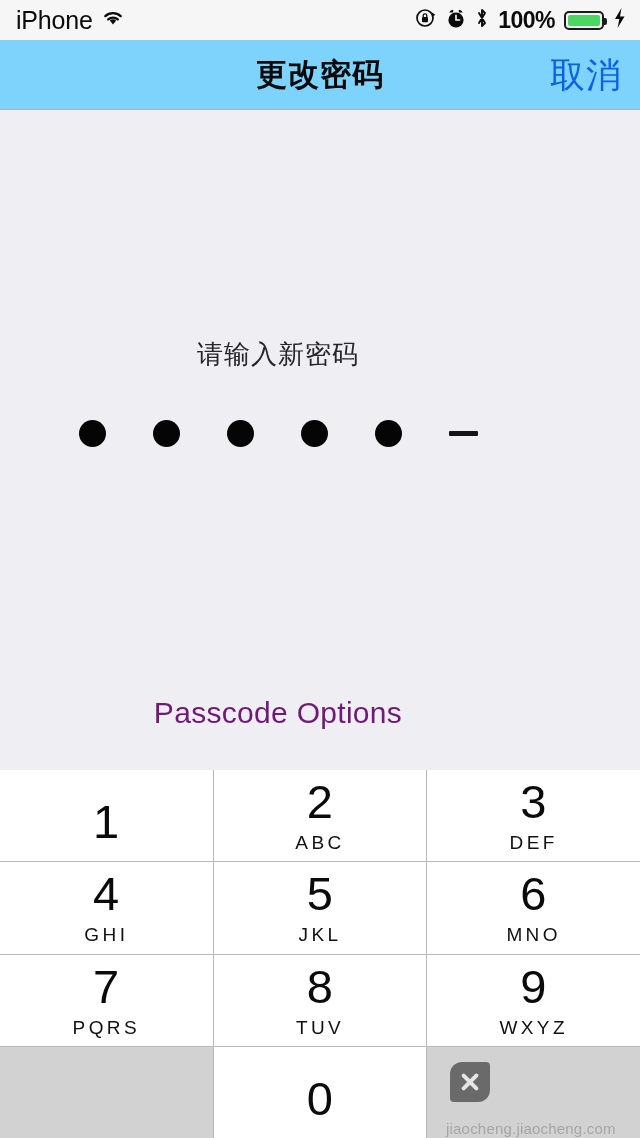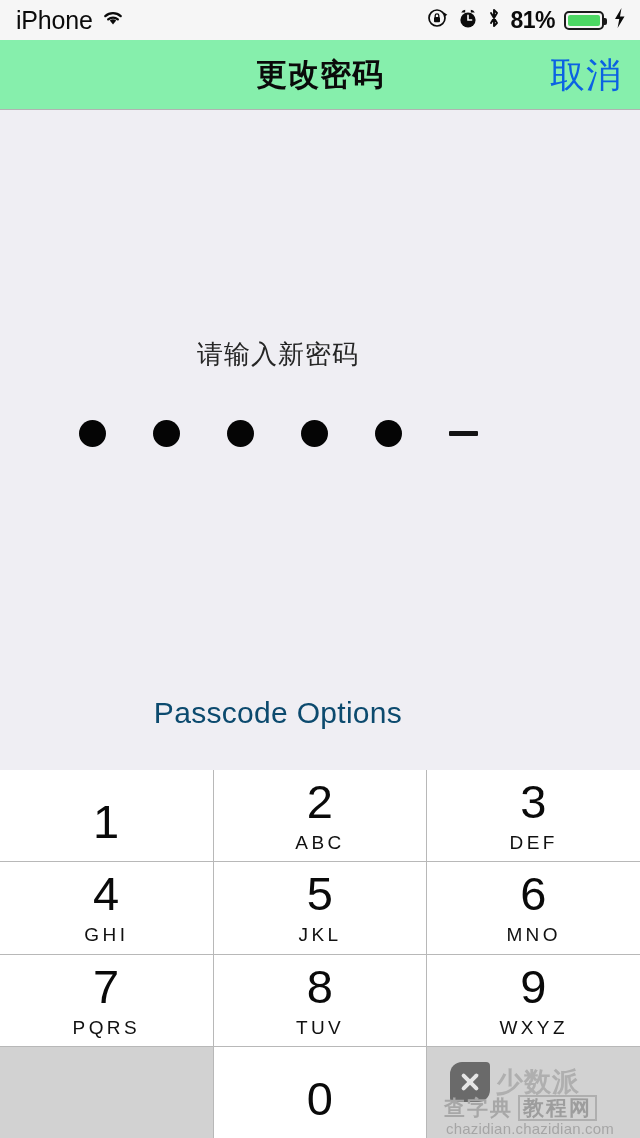--- a/index.html
+++ b/index.html
@@ -99,21 +99,21 @@
     background: #4cd763;
     border-radius: 2px;
   }
 
   
   .nav-bar {
     position: absolute;
     top: 40px; left: 0;
     width: 640px;
     height: 70px;
-    background: #86efac;
+    background: #7dd3fc;
     border-bottom: 1px solid #b2b2b2;
     box-sizing: border-box;
     padding-left: 12px;
   }
   .nav-title {
     position: absolute;
     left: 0; right: 0;
     top: 50%;
     transform: translateY(-50%);
     text-align: center;
@@ -171,21 +171,21 @@
     height: 5px;
     border-radius: 1px;
     background: #141414;
   }
   .passcode-options {
     position: absolute;
     top: 585px;
     left: 0; right: 0;
     text-align: center;
     font-size: 30px;
-    color: #0c4a6e;
+    color: #701a75;
     letter-spacing: 0.3px;
     cursor: pointer;
   }
 
   
   .keypad {
     position: absolute;
     top: 770px; left: 0;
     width: 640px;
     height: 368px;
@@ -331,21 +331,21 @@
           <path d="M10 7.4 V12 H13.6" stroke="#ffffff" stroke-width="1.6" fill="none" stroke-linecap="round"></path>
           <path d="M3.2 4.4 a5 5 0 0 1 4 -2.6 l0 2.6 z" fill="#0b0b0b"></path>
           <path d="M16.8 4.4 a5 5 0 0 0 -4 -2.6 l0 2.6 z" fill="#0b0b0b"></path>
         </svg>
       </span>
       <span>
         <svg width="14" height="22" viewBox="0 0 14 22">
           <path d="M4 6 L10 16 L7 19 V3 L10 6 L4 16" stroke="#0b0b0b" stroke-width="1.9" fill="none" stroke-linejoin="round" stroke-linecap="round"></path>
         </svg>
       </span>
-      <span class="battery-pct">81%</span>
+      <span class="battery-pct">100%</span>
       <span class="battery-shell">
         <span class="battery-fill"></span>
       </span>
       <span>
         <svg width="13" height="22" viewBox="0 0 13 22">
           <path d="M8.5 1 L2 12 H6.3 L4.6 21 L11.5 9.5 H7 Z" fill="#0b0b0b"></path>
         </svg>
       </span>
     </div>
   </div>
@@ -410,24 +410,19 @@
     </div>
 
     <div class="key blank"></div>
     <div class="key">
       <span class="key-digit solo">0</span>
     </div>
     <div class="key blank">
       <div class="watermark">
         <div class="wm-row1">
           <span class="wm-logo"></span>
-          <span class="wm-brand">少数派</span>
         </div>
-        <div class="wm-row2">
-          <span class="wm-site">查字典</span>
-          <span class="wm-tag">教程网</span>
-        </div>
-        <div class="wm-url">chazidian.chazidian.com</div>
+        <div class="wm-url">jiaocheng.jiaocheng.com</div>
       </div>
     </div>
   </div>
 
 </div>
 
 </body></html>

